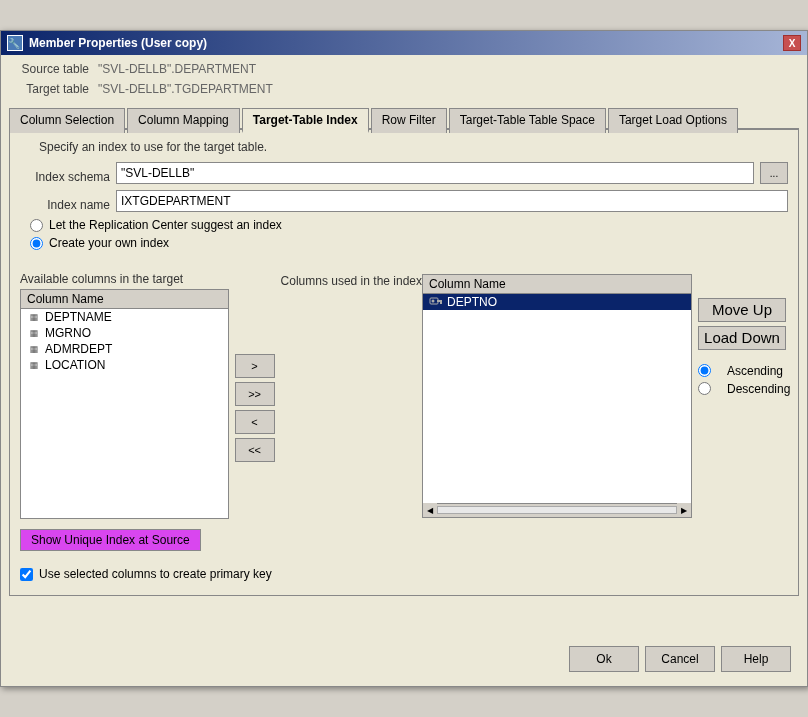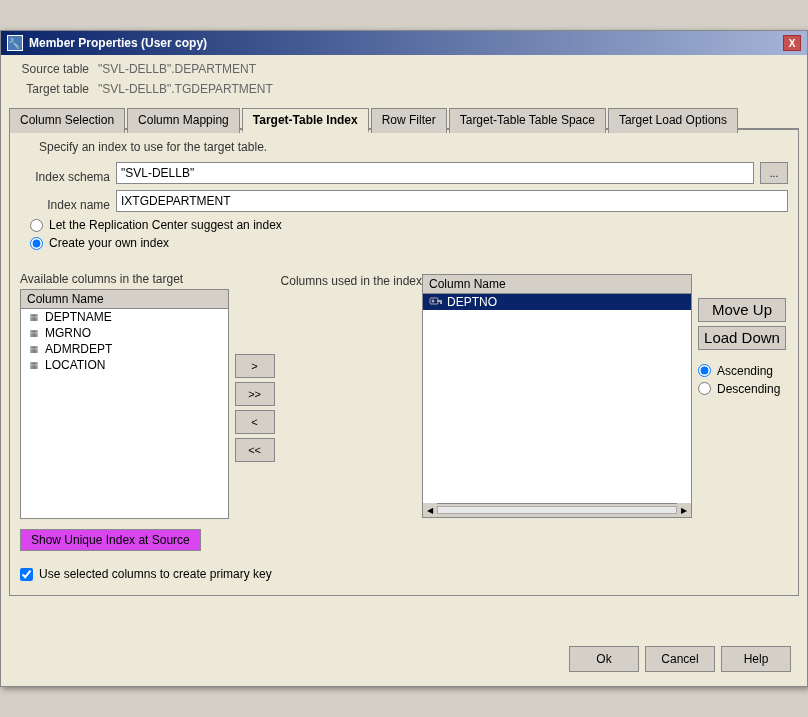--- a/index.html
+++ b/index.html
@@ -251,21 +251,21 @@
     }
     .radio-sort-group {
       margin-top: 10px;
       display: flex;
       flex-direction: column;
       gap: 4px;
     }
     .sort-radio-row {
       display: flex;
       align-items: center;
-      gap: 6px;
+      gap: 16px;
       font-size: 12px;
     }
     .show-index-btn {
       border: 1px solid #888;
       background: #d946ef;
       padding: 3px 10px;
       cursor: pointer;
       font-size: 12px;
       margin-bottom: 8px;
     }

